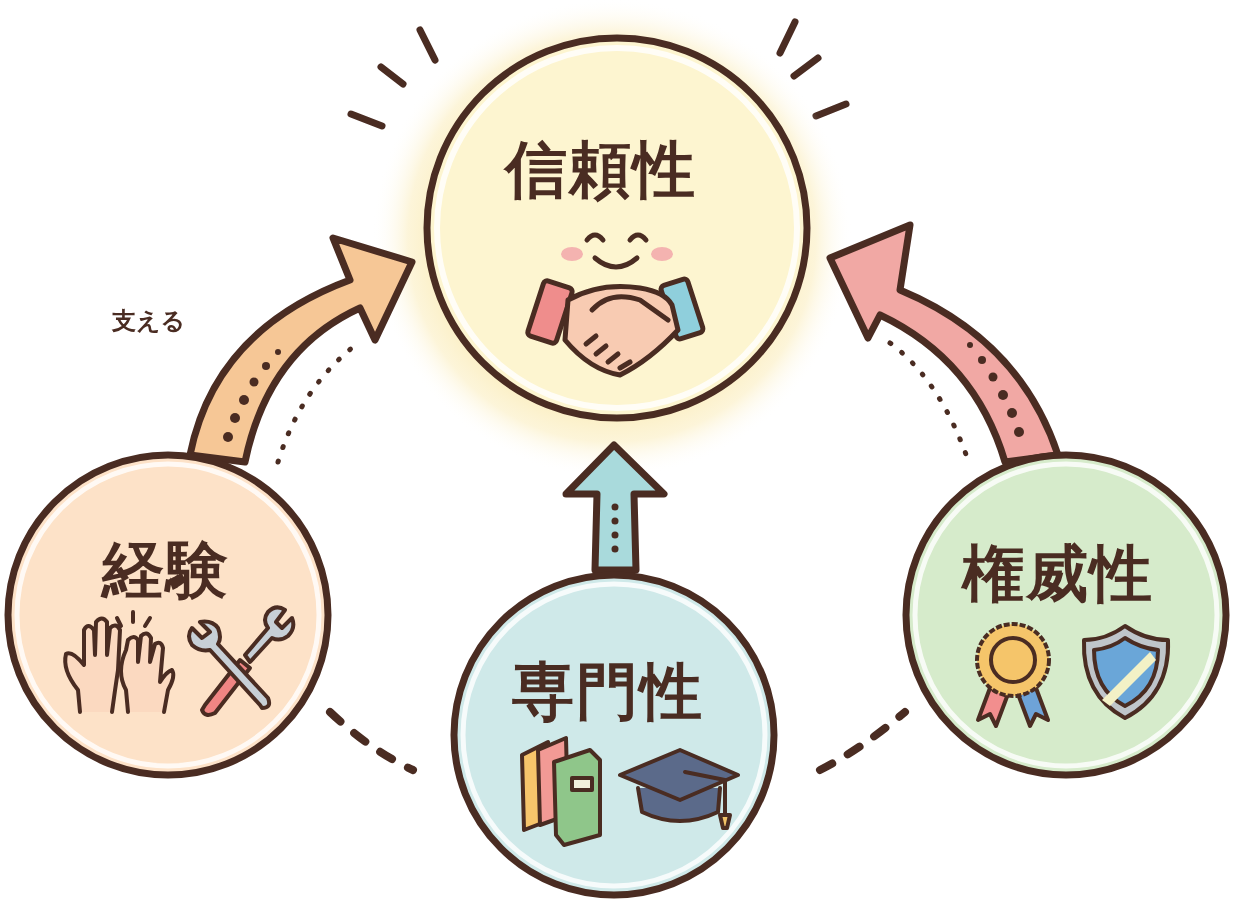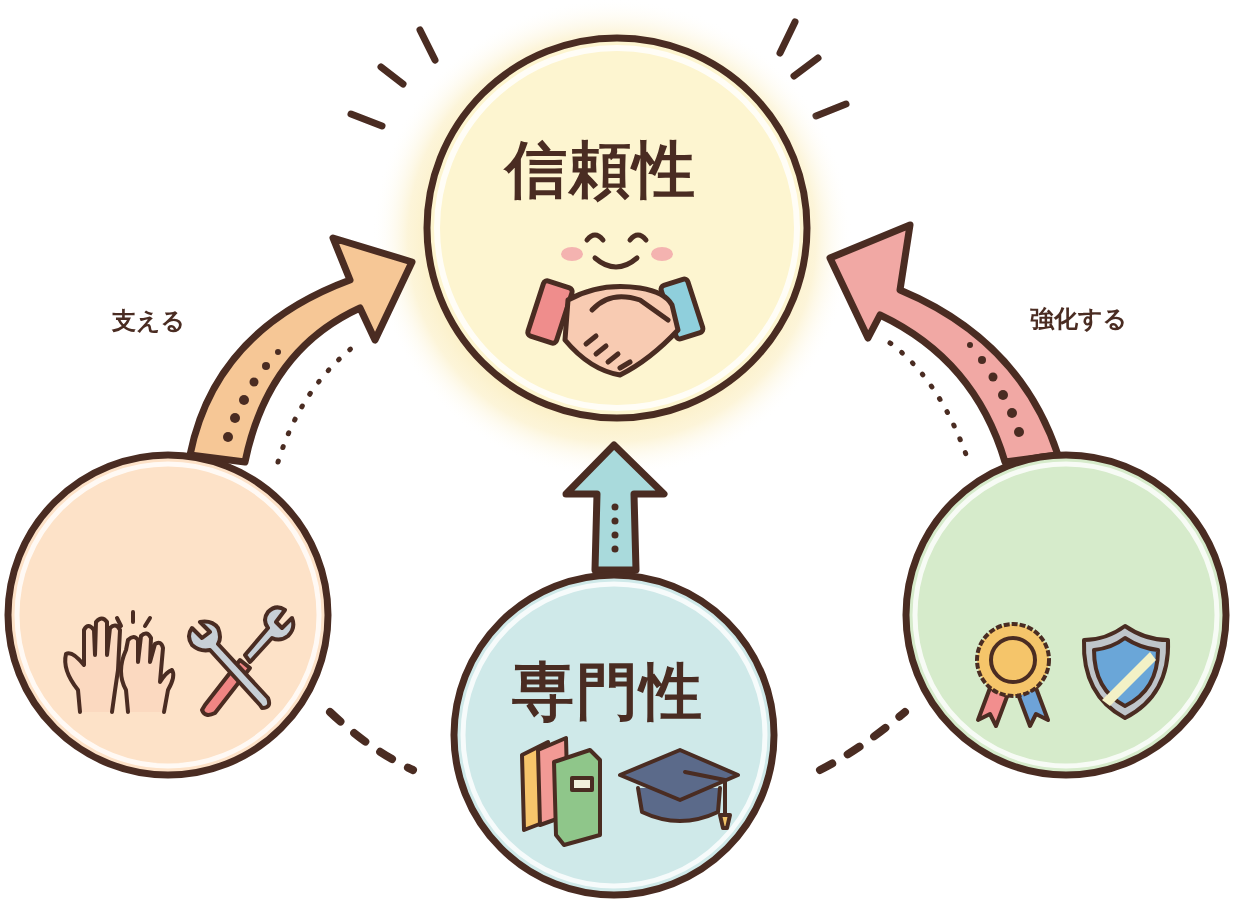--- a/index.html
+++ b/index.html
@@ -134,17 +134,18 @@
       <circle cx="1013" cy="660" r="22" fill="#f5c56a"></circle>
     </g>
     <g stroke="#4a2c22" stroke-width="4" stroke-linejoin="round">
       <path d="M1125 626 Q1145 640 1168 640 Q1170 695 1125 718 Q1082 695 1084 640 Q1106 640 1125 626 Z" fill="#bfc5ca"></path>
       <path d="M1125 638 Q1140 648 1158 650 Q1158 690 1125 706 Q1094 690 1094 650 Q1112 648 1125 638 Z" fill="#6aa6d8"></path>
       <path d="M1150 652 L1102 700 L1110 706 L1156 660 Z" fill="#f3f1c6" stroke="none"></path>
     </g>
   </svg>
 
   <div class="label title" style="left:505px; top:128px;">信頼性</div>
+  <div class="label title" style="left:102px; top:528px;">経験</div>
   <div class="label title" style="left:512px; top:650px;">専門性</div>
+  <div class="label title" style="left:962px; top:532px;">権威性</div>
 
   <div class="label arrow-label" style="left:112px; top:305px;">支える</div>
-  <div class="label arrow-label" style="left:1030px; top:303px;">強化する</div>
 </div>
 
 </body></html>

